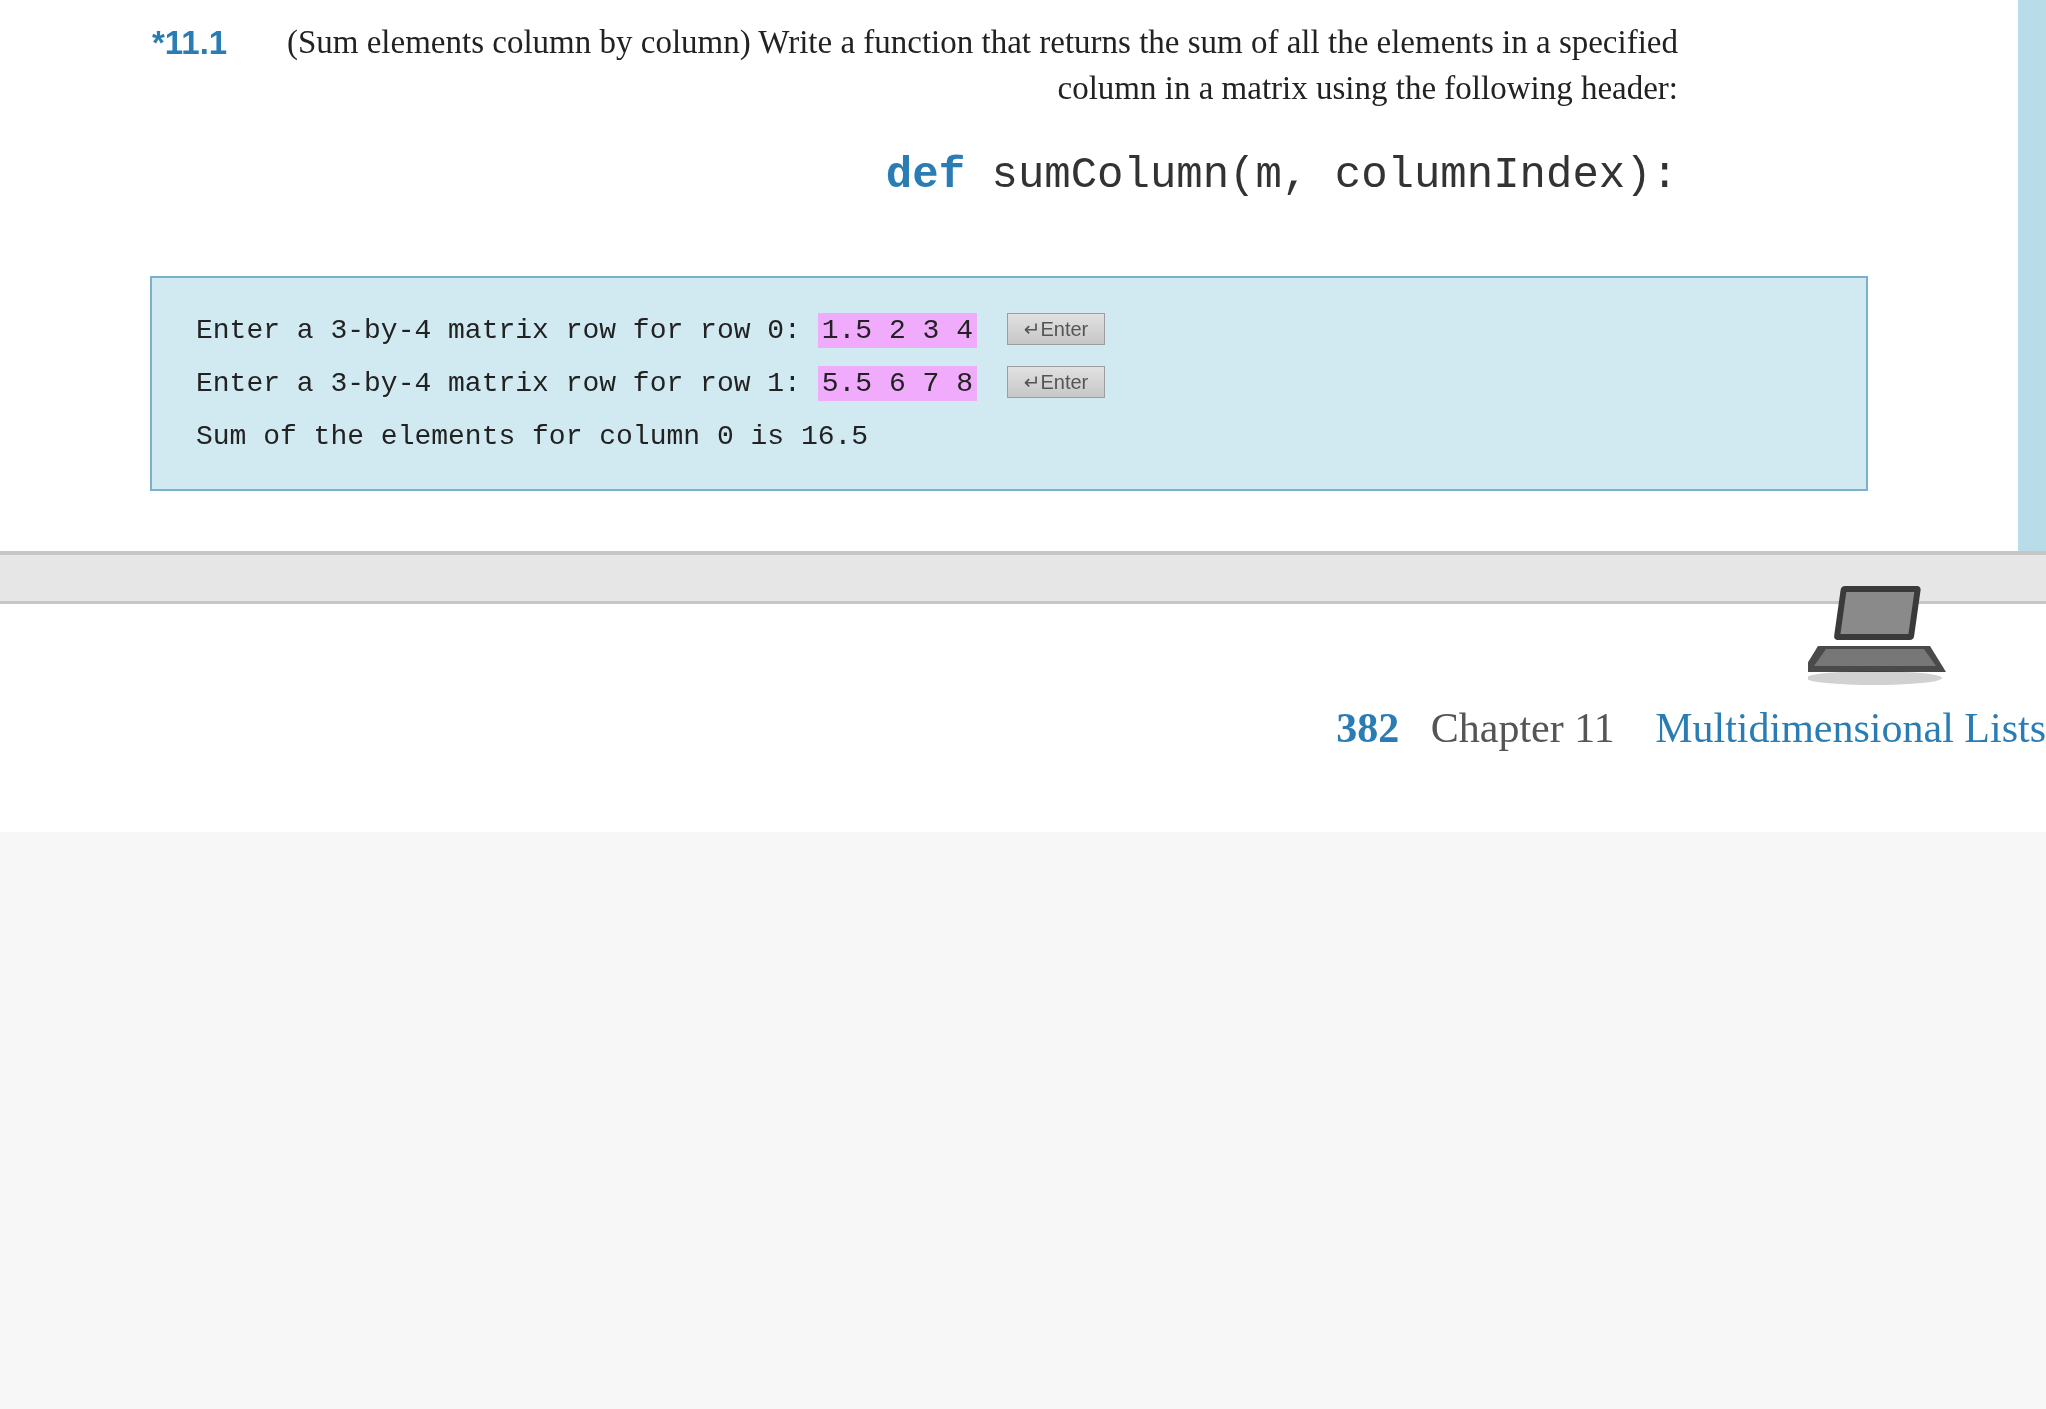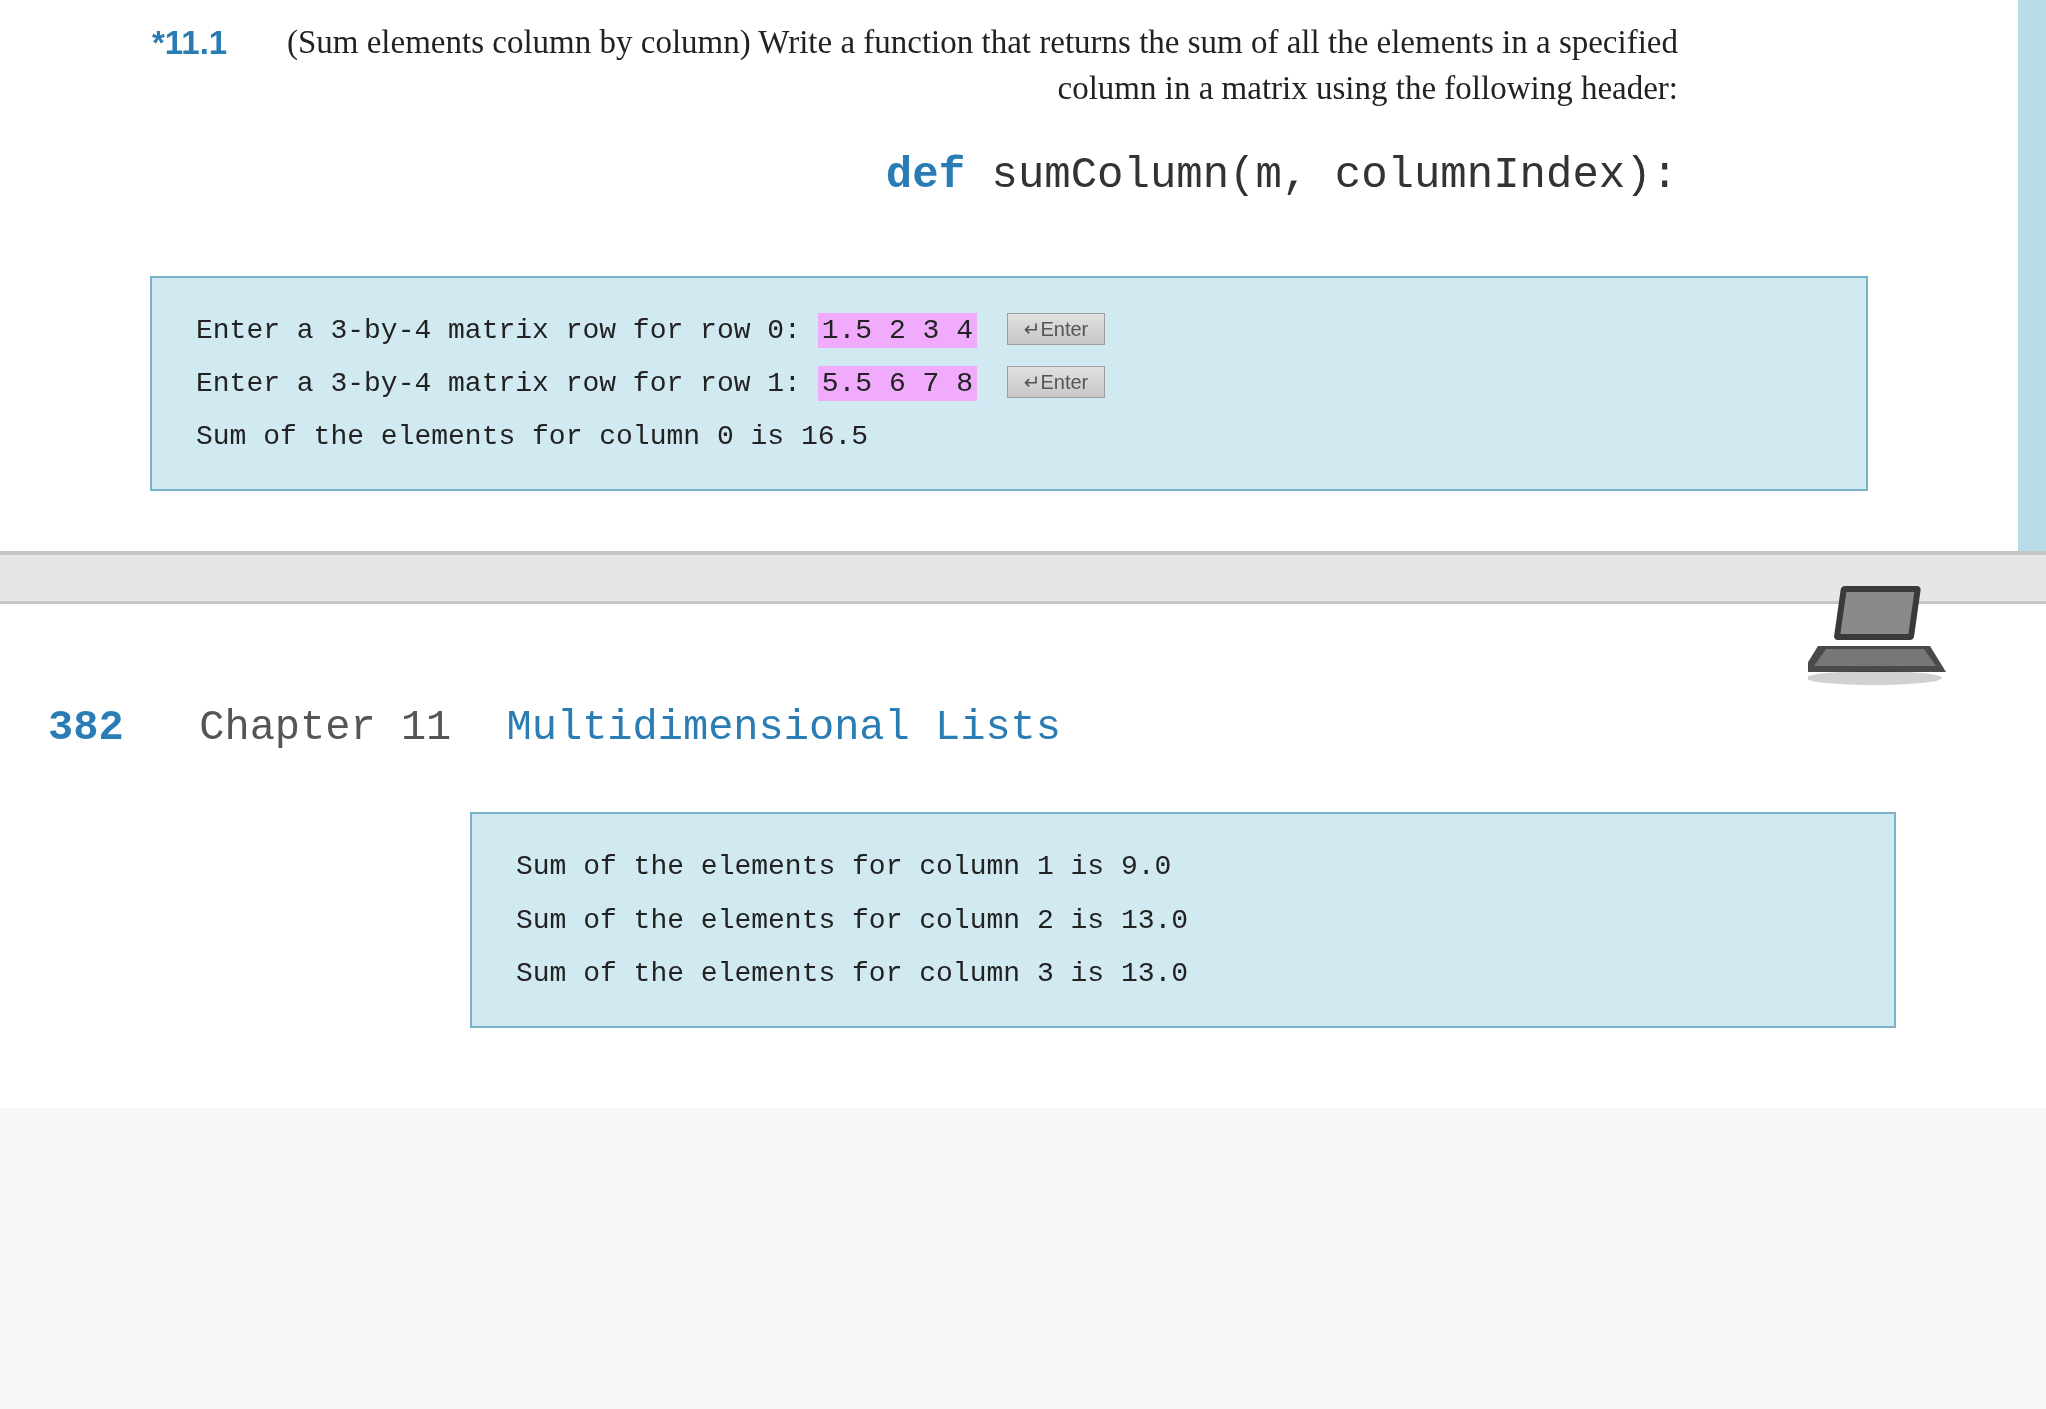--- a/index.html
+++ b/index.html
@@ -83,23 +83,24 @@
     border-bottom: 3px solid #c6c6c6;
   }
   .page2 {
     background: #ffffff;
     width: 100%;
     padding: 100px 0 80px 0;
     box-sizing: border-box;
   }
   .chap-header {
     margin-left: 48px;
-    font-family: Liberation Mono, monospace;
+    font-family: Liberation Serif, serif;
     font-size: 42px;
     color: #333;
+    text-align: right;
   }
   .chap-num { color: #2a7db4; font-weight: bold; }
   .chap-label { color: #555; margin-right: 30px; }
   .chap-title { color: #2a7db4; font-weight: 400; }
   .sample-box2 {
     margin: 60px 150px 0 470px;
     border: 2px solid #79b2c9;
     background: #d1e9f1;
     padding: 26px 44px 26px 44px;
     font-family: "Courier New", monospace;
@@ -144,19 +145,14 @@
 <div class="gap"></div>
 
 <div class="page2">
 
   <div class="chap-header">
     <span class="chap-num">382</span>
     &nbsp;&nbsp;<span class="chap-label">Chapter 11</span>
     <span class="chap-title">Multidimensional Lists</span>
   </div>
 
-  <div class="sample-box2">
-    <div class="sample-line">Sum of the elements for column 1 is 9.0</div>
-    <div class="sample-line">Sum of the elements for column 2 is 13.0</div>
-    <div class="sample-line">Sum of the elements for column 3 is 13.0</div>
-  </div>
 
 </div>
 
 </body></html>

